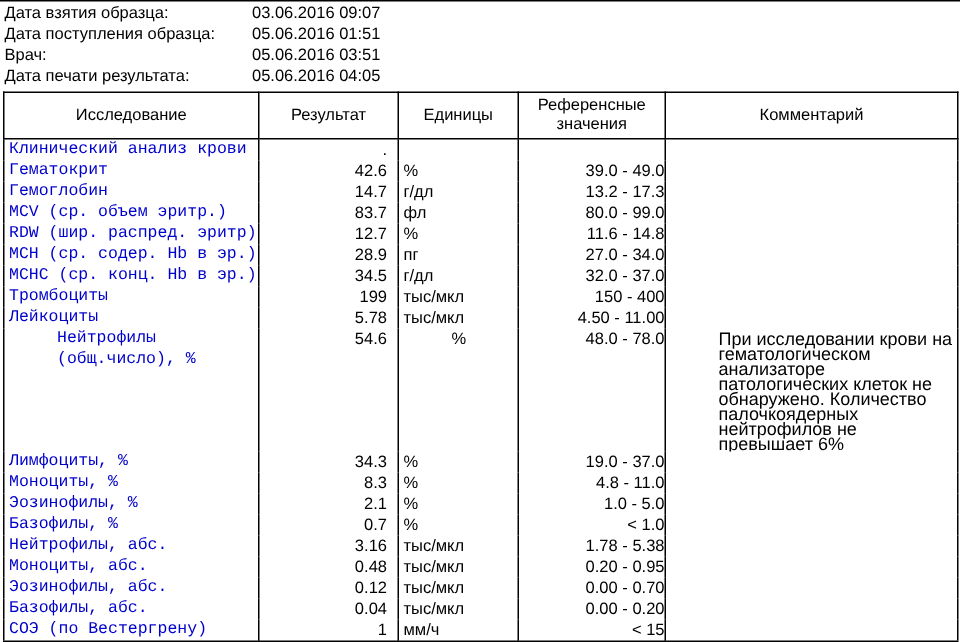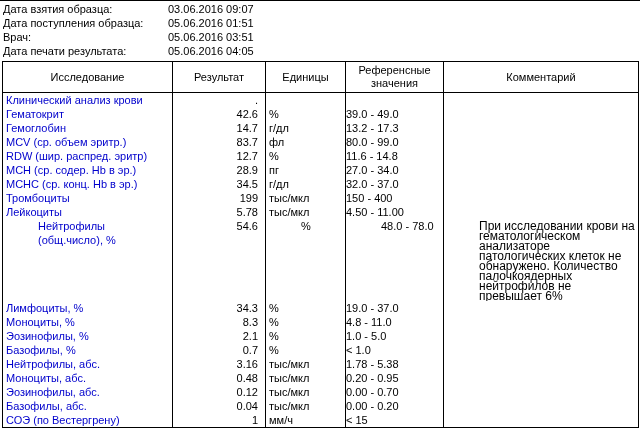--- a/index.html
+++ b/index.html
@@ -63,24 +63,24 @@
     border-bottom: none;
     vertical-align: top;
     height: 14px;
     line-height: 14px;
     padding: 0;
     overflow: hidden;
     white-space: nowrap;
   }
   tbody tr.tall td { height: 50px; white-space: normal; padding-left: 35px; }
 
-  td.test      { color: #0000CC; padding-left: 3px; }
+  td.test      { color: #0000CC; padding-left: 3px; font-family: Liberation Mono, monospace; }
   td.result    { text-align: right; padding-right: 7px; }
   td.units     { padding-left: 3px; }
-  td.reference { text-align: left; }
+  td.reference { text-align: right; }
   td.comment   {
     font-size: 12px;
     line-height: 10px;
     padding: 2px 2px 0 4px;
     white-space: normal;
   }
 </style>
 </head>
 <body>
 

